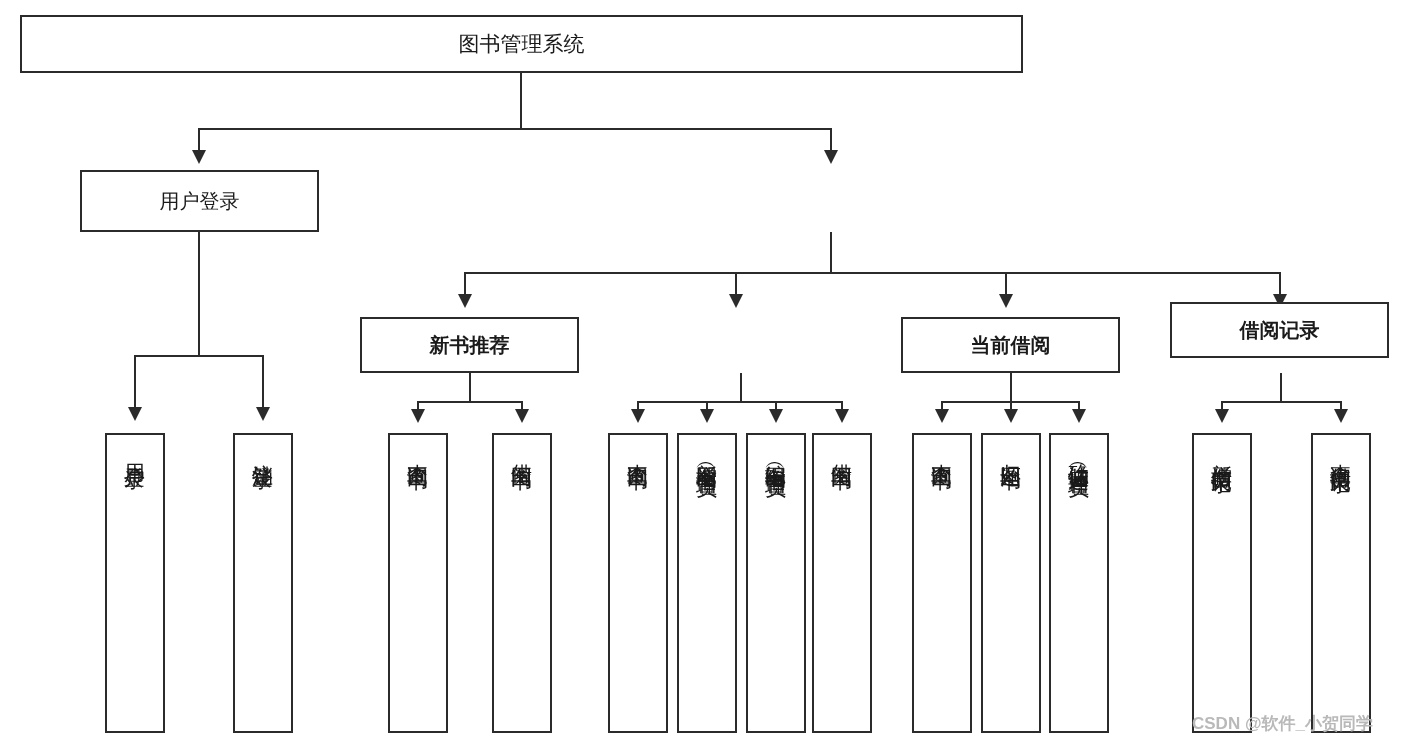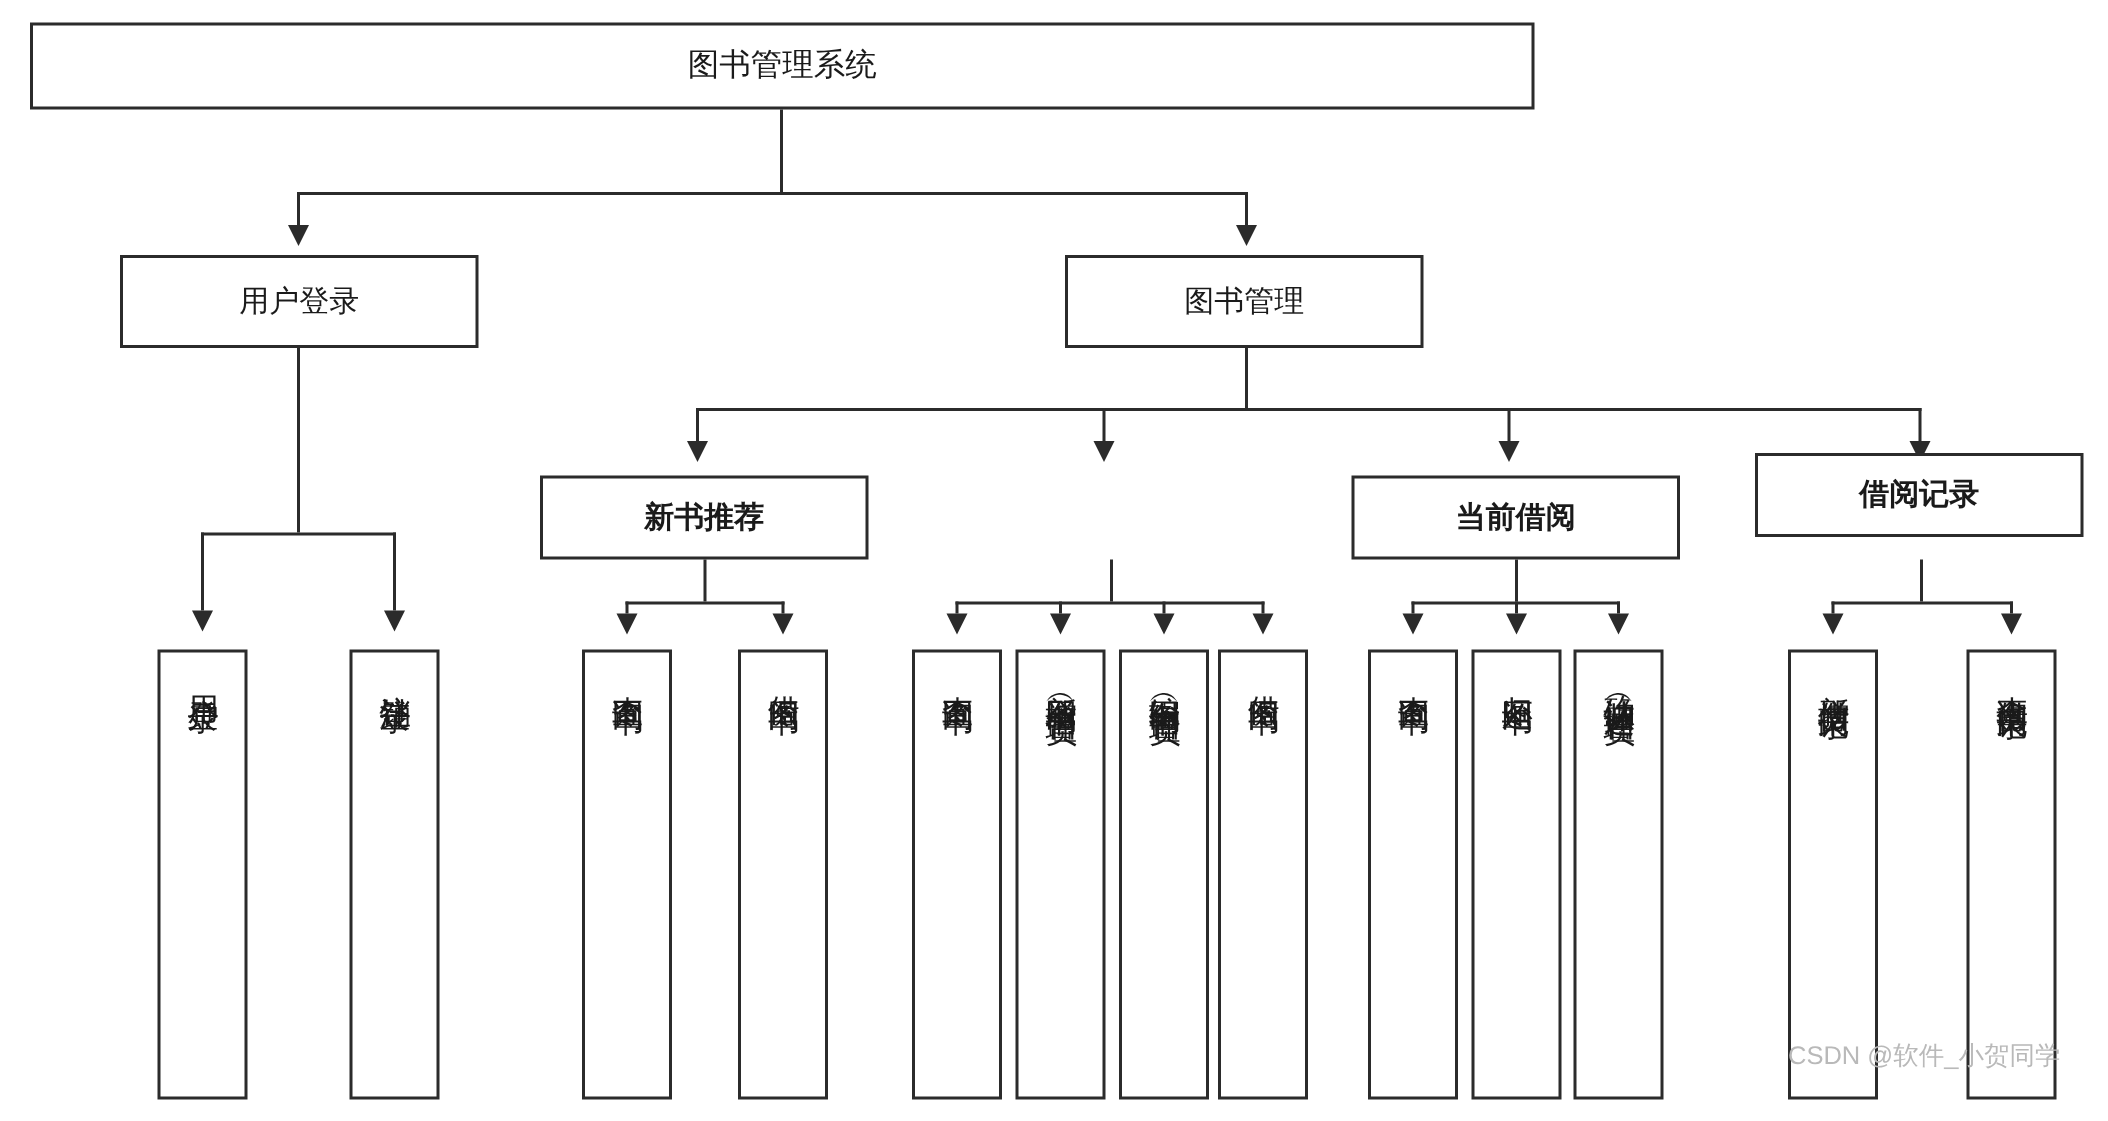--- a/index.html
+++ b/index.html
@@ -90,23 +90,20 @@
 
   <div class="hline" style="left:198px; top:128px; width:634px; height:2px;"></div>
 
   <div class="vline" style="left:198px; top:128px; width:2px; height:22px;"></div>
   <div class="vline" style="left:830px; top:128px; width:2px; height:22px;"></div>
   <div class="arrow" style="left:192px; top:150px;"></div>
   <div class="arrow" style="left:824px; top:150px;"></div>
 
   <div class="node lvl2" style="left:80px; top:170px; width:239px; height:62px;">
     <span>用户登录</span>
-  </div>
-  <div class="node lvl2" style="left:710px; top:170px; width:239px; height:62px;">
-    <span>图书管理</span>
   </div>
 
   <div class="vline" style="left:198px; top:232px; width:2px; height:123px;"></div>
   <div class="hline" style="left:134px; top:355px; width:130px; height:2px;"></div>
   <div class="vline" style="left:134px; top:355px; width:2px; height:52px;"></div>
   <div class="vline" style="left:262px; top:355px; width:2px; height:52px;"></div>
   <div class="arrow" style="left:128px; top:407px;"></div>
   <div class="arrow" style="left:256px; top:407px;"></div>
 
   <div class="node leaf" style="left:105px; top:433px; width:60px; height:300px;">
@@ -201,15 +198,15 @@
   <div class="arrow" style="left:1215px; top:409px;"></div>
   <div class="arrow" style="left:1334px; top:409px;"></div>
 
   <div class="node leaf" style="left:1192px; top:433px; width:60px; height:300px;">
     <span class="vtext">新增借阅记录</span>
   </div>
   <div class="node leaf" style="left:1311px; top:433px; width:60px; height:300px;">
     <span class="vtext">查询借阅记录</span>
   </div>
 
-  <div id="watermark" style="left:1192px; top:692px;">CSDN @软件_小贺同学</div>
+  <div id="watermark" style="left:1192px; top:712px;font-weight:bold;">CSDN @软件_小贺同学</div>
 
 </div>
 
 </body></html>

